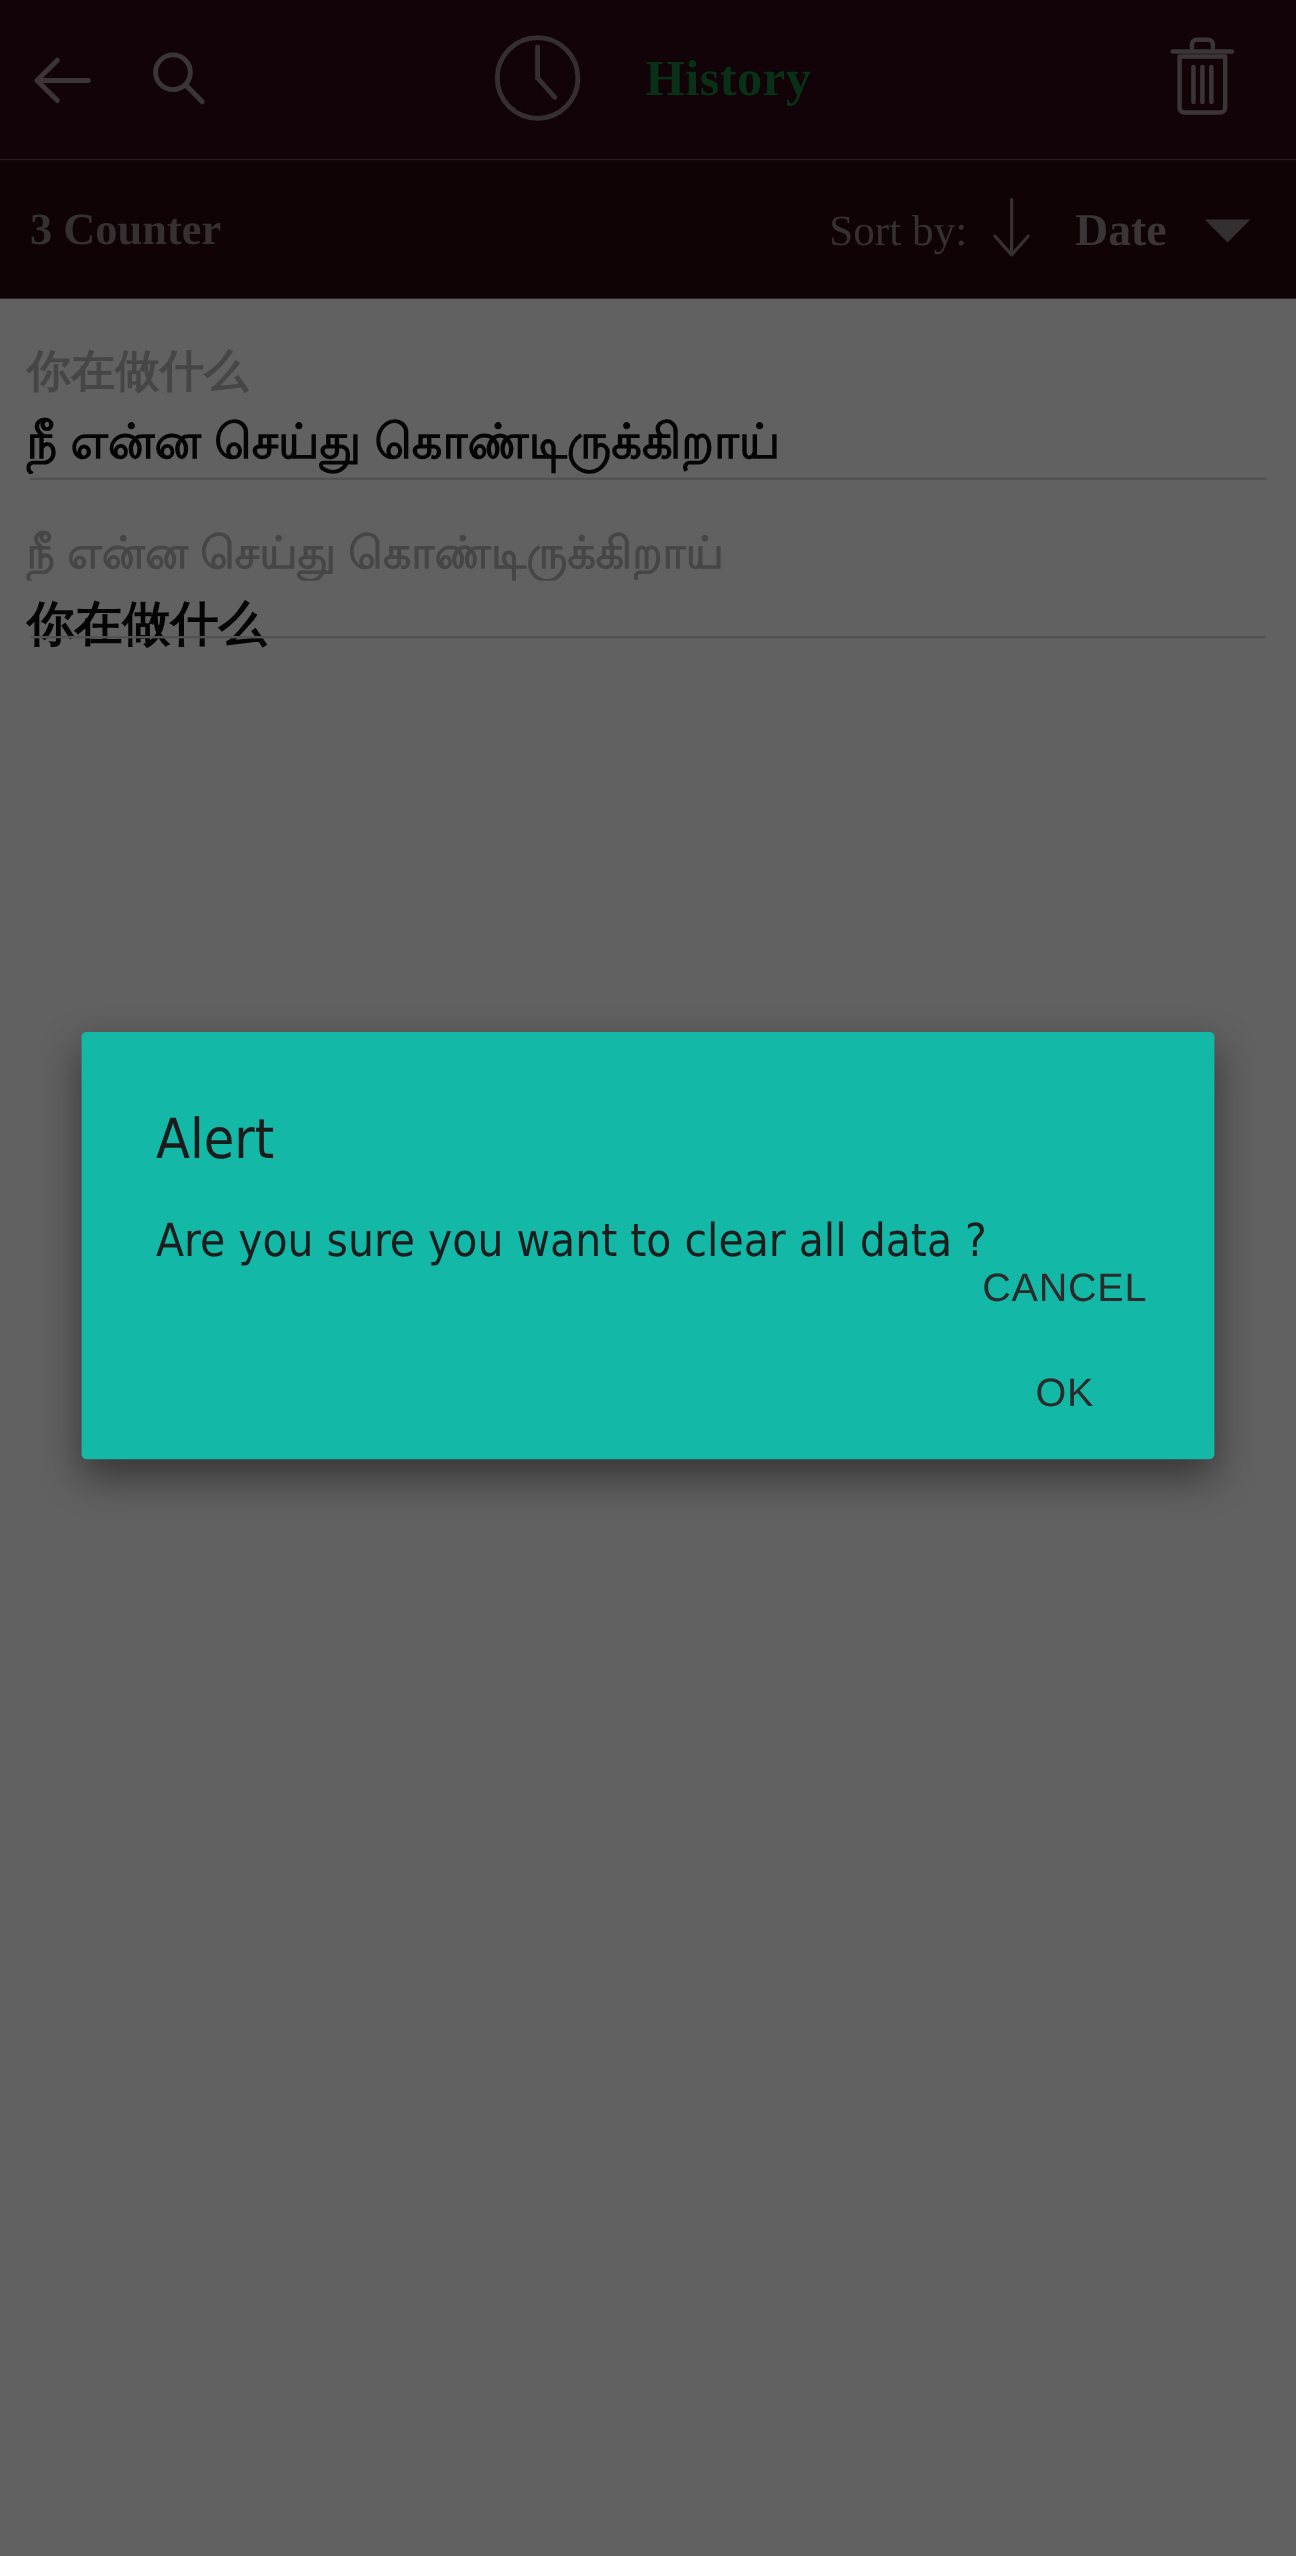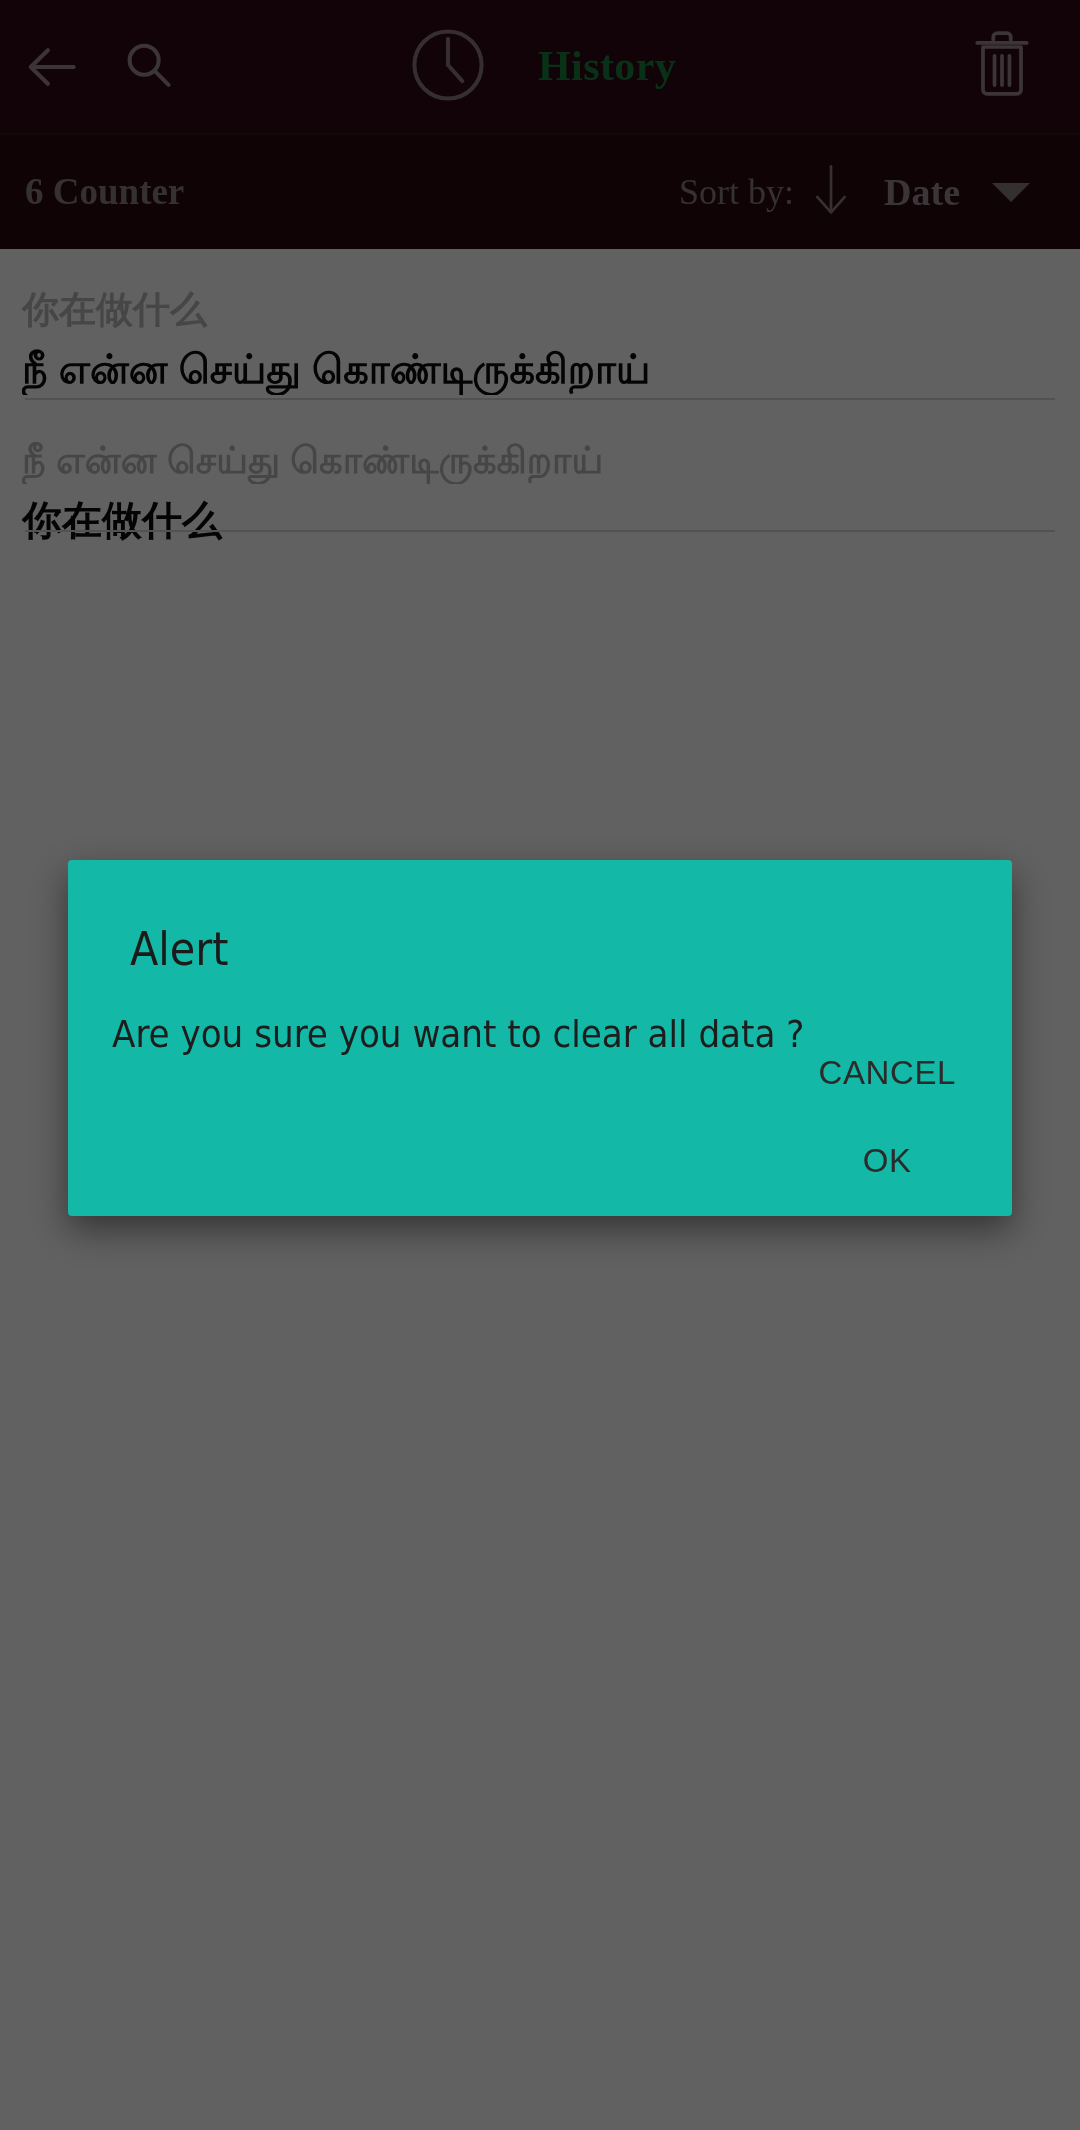--- a/index.html
+++ b/index.html
@@ -87,21 +87,21 @@
     line-height: 114px;
     font-family: "Liberation Serif", serif;
     font-weight: bold;
     font-size: 37px;
     color: #8d7f84;
     white-space: nowrap;
   }
 
   #sort-group {
     position: absolute;
-    right: 28px;
+    right: 16px;
     top: 135px;
     height: 114px;
     display: flex;
     align-items: center;
     gap: 0;
   }
   #sort-by-label {
     font-family: "Liberation Serif", serif;
     font-size: 36px;
     color: #8d7f84;
@@ -203,21 +203,21 @@
     top: 62px;
     font-family: "Liberation Sans Narrow", "DejaVu Sans Condensed", "Liberation Sans", sans-serif;
     font-stretch: condensed;
     font-size: 46px;
     font-weight: normal;
     color: #1b1b1b;
     white-space: nowrap;
   }
   #dialog-message {
     position: absolute;
-    left: 44px;
+    left: 62px;
     top: 150px;
     right: 50px;
     font-family: "Liberation Sans Narrow", "DejaVu Sans Condensed", "Liberation Sans", sans-serif;
     font-stretch: condensed;
     font-size: 38px;
     color: #1d1d1d;
     line-height: 1.3;
   }
   #dialog-actions {
     position: absolute;
@@ -289,21 +289,21 @@
           <line x1="14.9" y1="10.4" x2="14.9" y2="21.8"></line>
         </svg>
       </span>
     </div>
   </div>
 
   <div id="appbar-divider"></div>
 
   <div id="sortbar"></div>
 
-  <div id="counter-label">6 Counter</div>
+  <div id="counter-label">3 Counter</div>
 
   <div id="sort-group">
     <span id="sort-by-label">Sort by:</span>
 
     <span class="sort-arrow-wrap">
       <span>
         <svg width="42" height="56" viewBox="0 0 18 26" fill="none" stroke="#8d7f84" stroke-width="1.25" stroke-linecap="round" stroke-linejoin="round">
           <line x1="9" y1="2" x2="9" y2="22.6"></line>
           <polyline points="2.6,16.2 9,23.4 15.4,16.2"></polyline>
         </svg>

